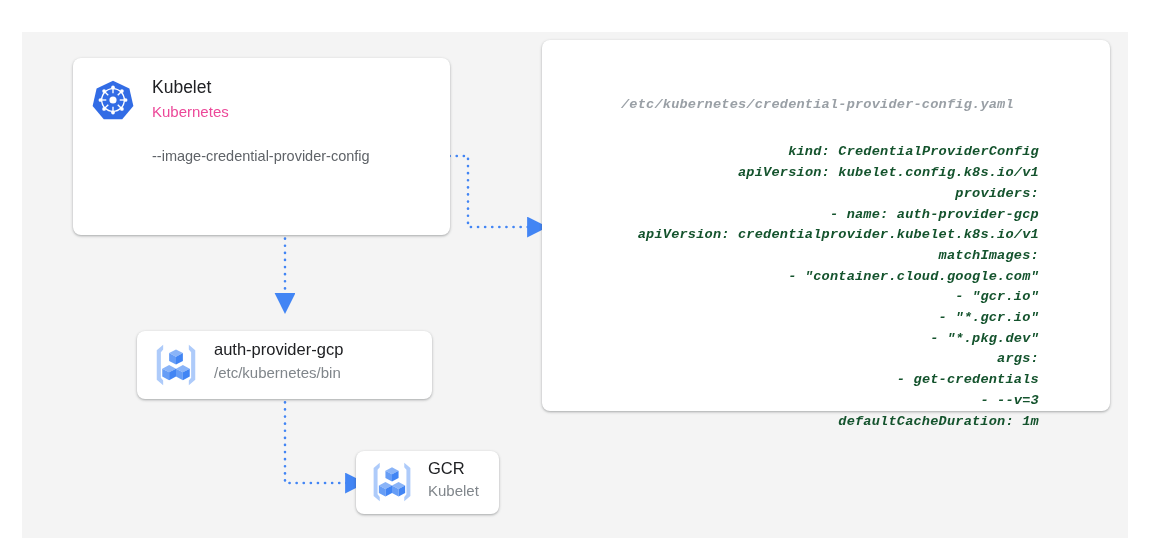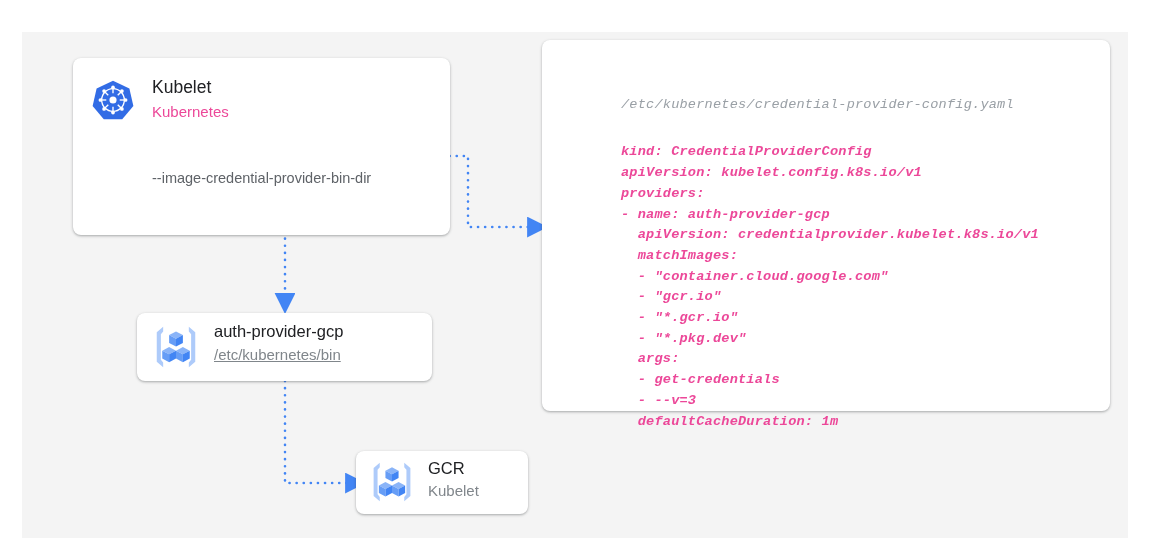--- a/index.html
+++ b/index.html
@@ -35,44 +35,45 @@
     font-size:15px;color:#ec4899;
   }
   .flag-line{
     position:absolute;left:79px;
     font-size:14.5px;color:#5f6368;white-space:nowrap;
   }
   #flag-0{top:90px;}
   #flag-1{top:112px;}
 
   
-  #auth-card{left:137px;top:313px;width:295px;height:68px;padding-left:36px;}
+  #auth-card{left:137px;top:331px;width:295px;height:68px;padding-left:36px;}
   #auth-icon{position:absolute;left:16px;top:12px;width:46px;height:44px;}
   #auth-title{position:absolute;left:77px;top:9px;font-size:16.5px;color:#202124;}
-  #auth-sub{position:absolute;left:77px;top:33px;font-size:15px;color:#80868b;text-decoration:underline;}
+  #auth-sub{position:absolute;left:77px;top:33px;font-size:15px;color:#80868b;}
 
   
-  #gcr-card{left:356px;top:451px;width:172px;height:63px;padding-left:20px;}
+  #gcr-card{left:356px;top:451px;width:143px;height:63px;padding-left:20px;}
   #gcr-icon{position:absolute;left:14px;top:10px;width:44px;height:42px;}
   #gcr-title{position:absolute;left:72px;top:8px;font-size:16.5px;color:#202124;}
   #gcr-sub{position:absolute;left:72px;top:31px;font-size:15px;color:#80868b;}
 
   
   #yaml-card{left:542px;top:40px;width:568px;height:371px;}
   #yaml-file{
     position:absolute;left:79px;top:57px;
     font-family:"Liberation Mono","DejaVu Sans Mono",monospace;
     font-style:italic;font-size:13.6px;color:#9aa0a6;white-space:pre;
     letter-spacing:.2px;
+    font-weight:bold;
   }
   #yaml-body{
     position:absolute;left:79px;top:61px;
     font-family:"Liberation Mono","DejaVu Sans Mono",monospace;
-    font-style:italic;font-weight:bold;font-size:13.6px;color:#ec4899;
-    line-height:20.7px;white-space:pre;letter-spacing:.2px;
+    font-style:italic;font-weight:bold;font-size:13.6px;color:#14532d;
+    line-height:20.7px;white-space:pre;letter-spacing:.2px;text-align:right;
   }
   #yaml-body .yline{display:block;}
 
   
   .conn{position:absolute;left:0;top:0;width:1150px;height:556px;pointer-events:none;}
 </style>
 </head>
 <body>
 
 <div id="stage">
@@ -123,21 +124,21 @@
         <circle cx="20" cy="50" r="4.4"></circle>
         <circle cx="80" cy="50" r="4.4"></circle>
         <circle cx="28.8" cy="28.8" r="4.4"></circle>
         <circle cx="71.2" cy="71.2" r="4.4"></circle>
         <circle cx="71.2" cy="28.8" r="4.4"></circle>
         <circle cx="28.8" cy="71.2" r="4.4"></circle>
       </g>
     </svg>
     <div id="kubelet-title">Kubelet</div>
     <div id="kubelet-sub">Kubernetes</div>
-    <div class="flag-line" id="flag-1">--image-credential-provider-bin-dir</div>
+    <div class="flag-line" id="flag-0">--image-credential-provider-config</div>
   </div>
 
   <div class="card" id="auth-card">
     <svg id="auth-icon" viewBox="0 0 100 96" xmlns="http://www.w3.org/2000/svg">
       <g fill="#aecbfa">
         <path d="M22 4 L8 16 L8 80 L22 92 L22 82 L17 76 L17 20 L22 14 Z"></path>
         <path d="M78 4 L92 16 L92 80 L78 92 L78 82 L83 76 L83 20 L78 14 Z"></path>
       </g>
       <g>
         <polygon points="50,14 65,22 50,30 35,22" fill="#8ab4f8"></polygon>

